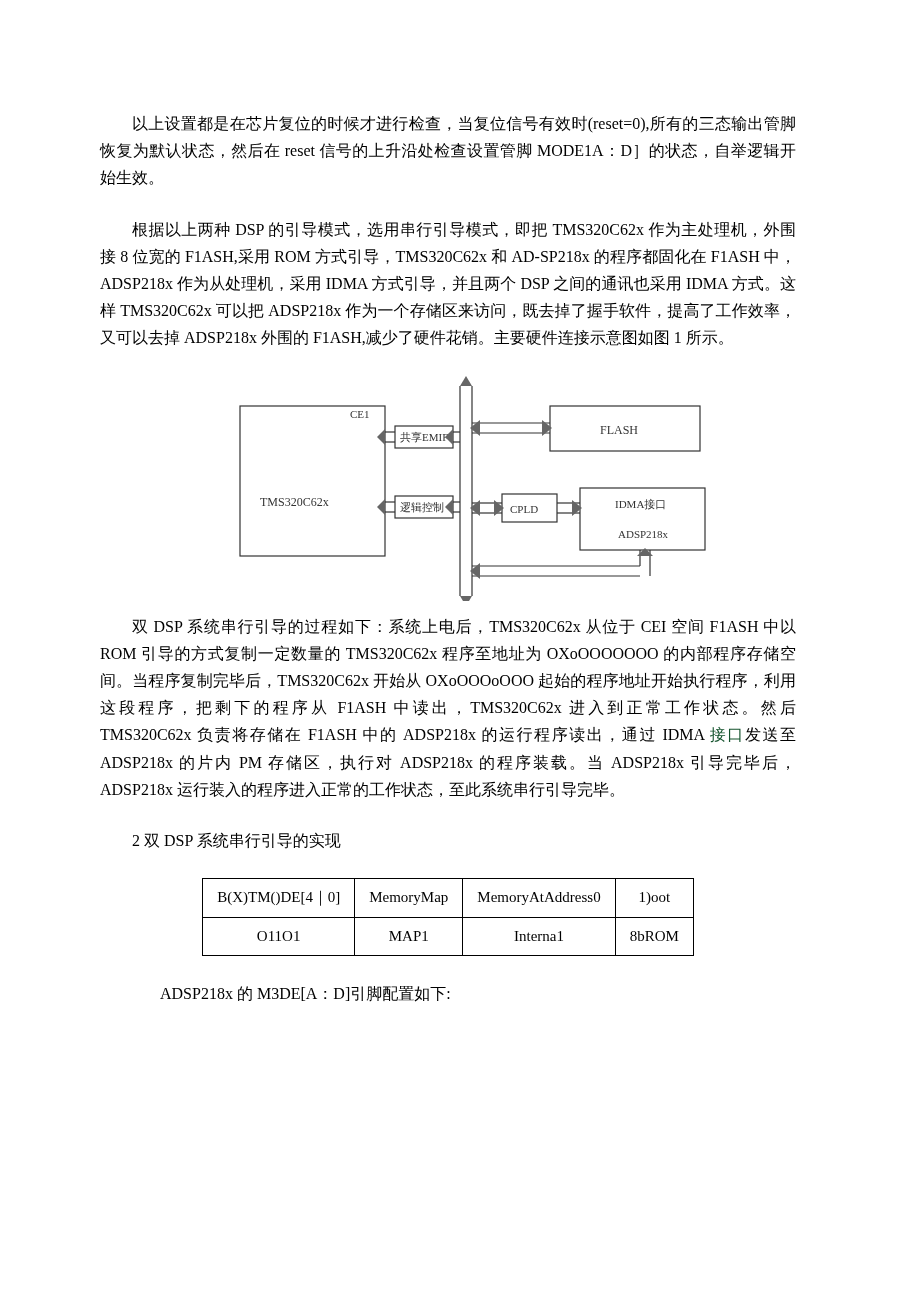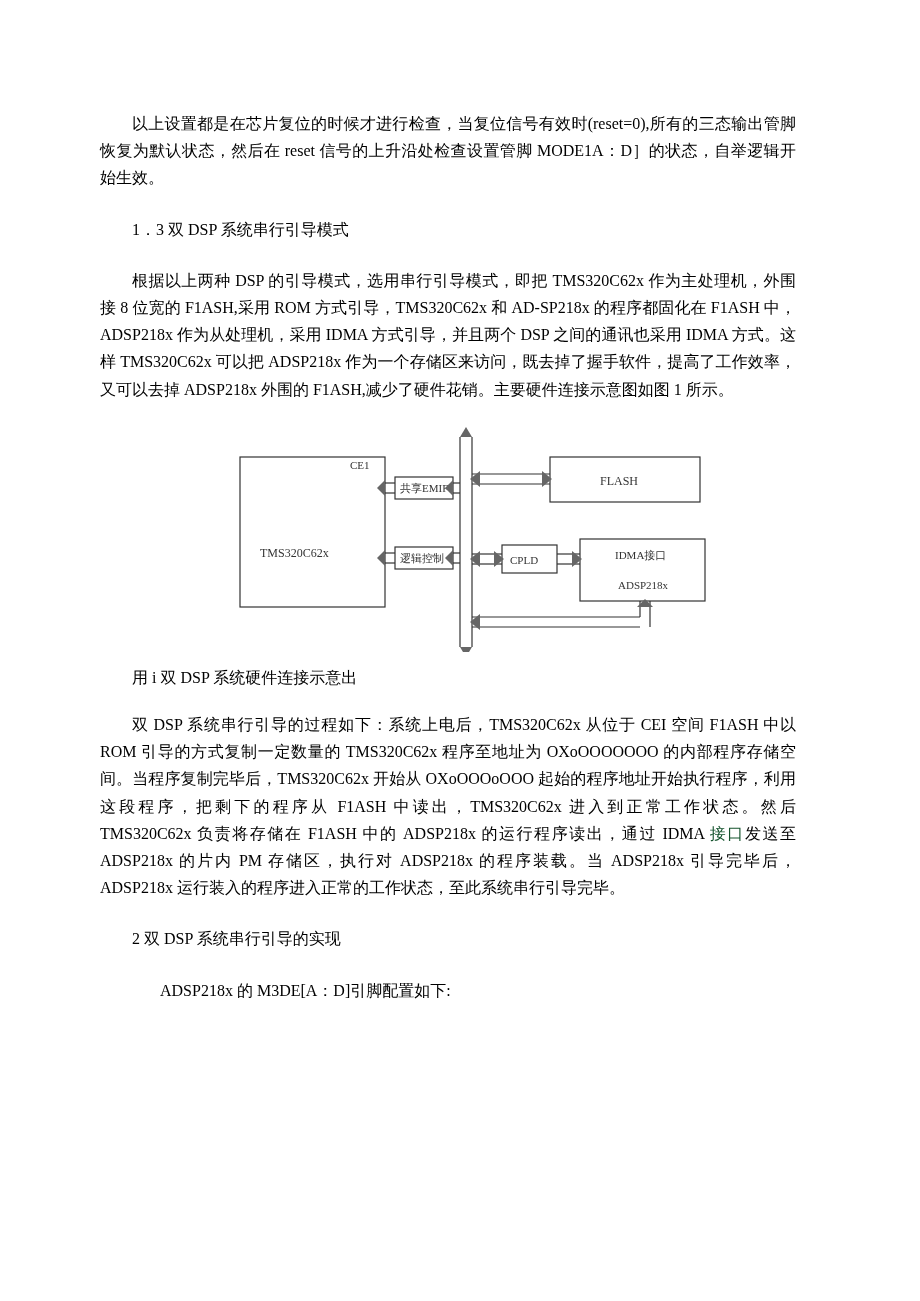--- a/index.html
+++ b/index.html
@@ -75,21 +75,20 @@
     font-family: "SimSun", "宋体", serif;
   }
 </style>
 </head>
 <body>
 
 <div class="page">
 
   <p class="para no-margin-top">以上设置都是在芯片复位的时候才进行检查，当复位信号有效时(reset=0),所有的三态输出管脚恢复为默认状态，然后在 reset 信号的上升沿处检查设置管脚 MODE1A：D］的状态，自举逻辑开始生效。</p>
 
-  <p class="para">1．3 双 DSP 系统串行引导模式</p>
 
   <p class="para">根据以上两种 DSP 的引导模式，选用串行引导模式，即把 TMS320C62x 作为主处理机，外围接 8 位宽的 F1ASH,采用 ROM 方式引导，TMS320C62x 和 AD-SP218x 的程序都固化在 F1ASH 中，ADSP218x 作为从处理机，采用 IDMA 方式引导，并且两个 DSP 之间的通讯也采用 IDMA 方式。这样 TMS320C62x 可以把 ADSP218x 作为一个存储区来访问，既去掉了握手软件，提高了工作效率，又可以去掉 ADSP218x 外围的 F1ASH,减少了硬件花销。主要硬件连接示意图如图 1 所示。</p>
 
   <div class="diagram-wrap">
     <svg class="diagram" viewBox="0 0 500 225">
 
       <line class="dline" x1="240" y1="10" x2="240" y2="220"></line>
       <line class="dline" x1="252" y1="10" x2="252" y2="220"></line>
       <polygon points="240,10 252,10 246,0" fill="#666"></polygon>
       <polygon points="240,220 252,220 246,230" fill="#666"></polygon>
@@ -153,26 +152,41 @@
         <line class="dline" x1="252" y1="190" x2="420" y2="190"></line>
         <line class="dline" x1="252" y1="200" x2="420" y2="200"></line>
         <line class="dline" x1="420" y1="190" x2="420" y2="174"></line>
         <line class="dline" x1="430" y1="200" x2="430" y2="174"></line>
         <polygon points="260,187 260,203 250,195" fill="#666"></polygon>
         <polygon points="417,180 433,180 425,172" fill="#666"></polygon>
       </g>
     </svg>
   </div>
 
-  <p class="caption">用 i 双 DSP 系统硬件连接示意出</p>
 
   <p class="para">
     <span>双 DSP 系统串行引导的过程如下：系统上电后，TMS320C62x 从位于 CEI 空间 F1ASH 中以 ROM 引导的方式复制一定数量的 TMS320C62x 程序至地址为 OXoOOOOOOO 的内部程序存储空间。当程序复制完毕后，TMS320C62x 开始从 OXoOOOoOOO 起始的程序地址开始执行程序，利用这段程序，把剩下的程序从 F1ASH 中读出，TMS320C62x 进入到正常工作状态。然后 TMS320C62x 负责将存储在 F1ASH 中的 ADSP218x 的运行程序读出，通过 IDMA </span><a class="link" href="#">接口</a><span>发送至 ADSP218x 的片内 PM 存储区，执行对 ADSP218x 的程序装载。当 ADSP218x 引导完毕后，ADSP218x 运行装入的程序进入正常的工作状态，至此系统串行引导完毕。</span>
   </p>
 
   <p class="para">2 双 DSP 系统串行引导的实现</p>
 
 
 
+  <table class="bootmode">
+    <tbody>
+        <tr>
+      <td>B(X)TM()DE[4｜0]</td>
+      <td>MemoryMap</td>
+      <td>MemoryAtAddress0</td>
+      <td>1)oot</td>
+    </tr>
+    <tr>
+      <td>O11O1</td>
+      <td>MAP1</td>
+      <td>Interna1</td>
+      <td>8bROM</td>
+    </tr>
+  </tbody>
+    </table>
 
   <p class="config-line">ADSP218x 的 M3DE[A：D]引脚配置如下:</p>
 
 </div>
 
 </body></html>

